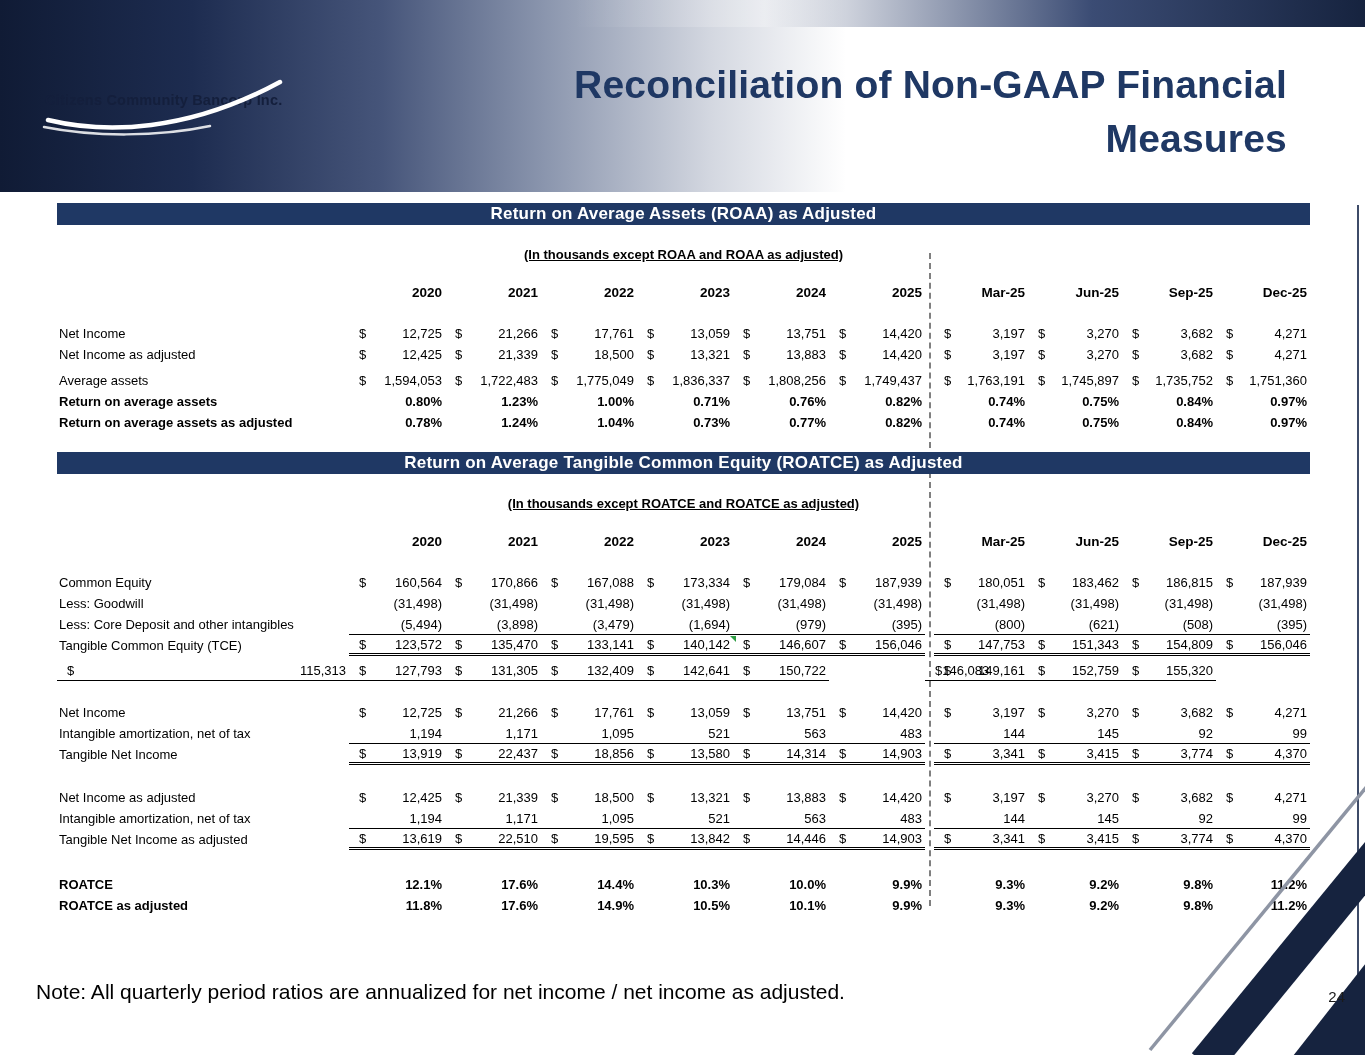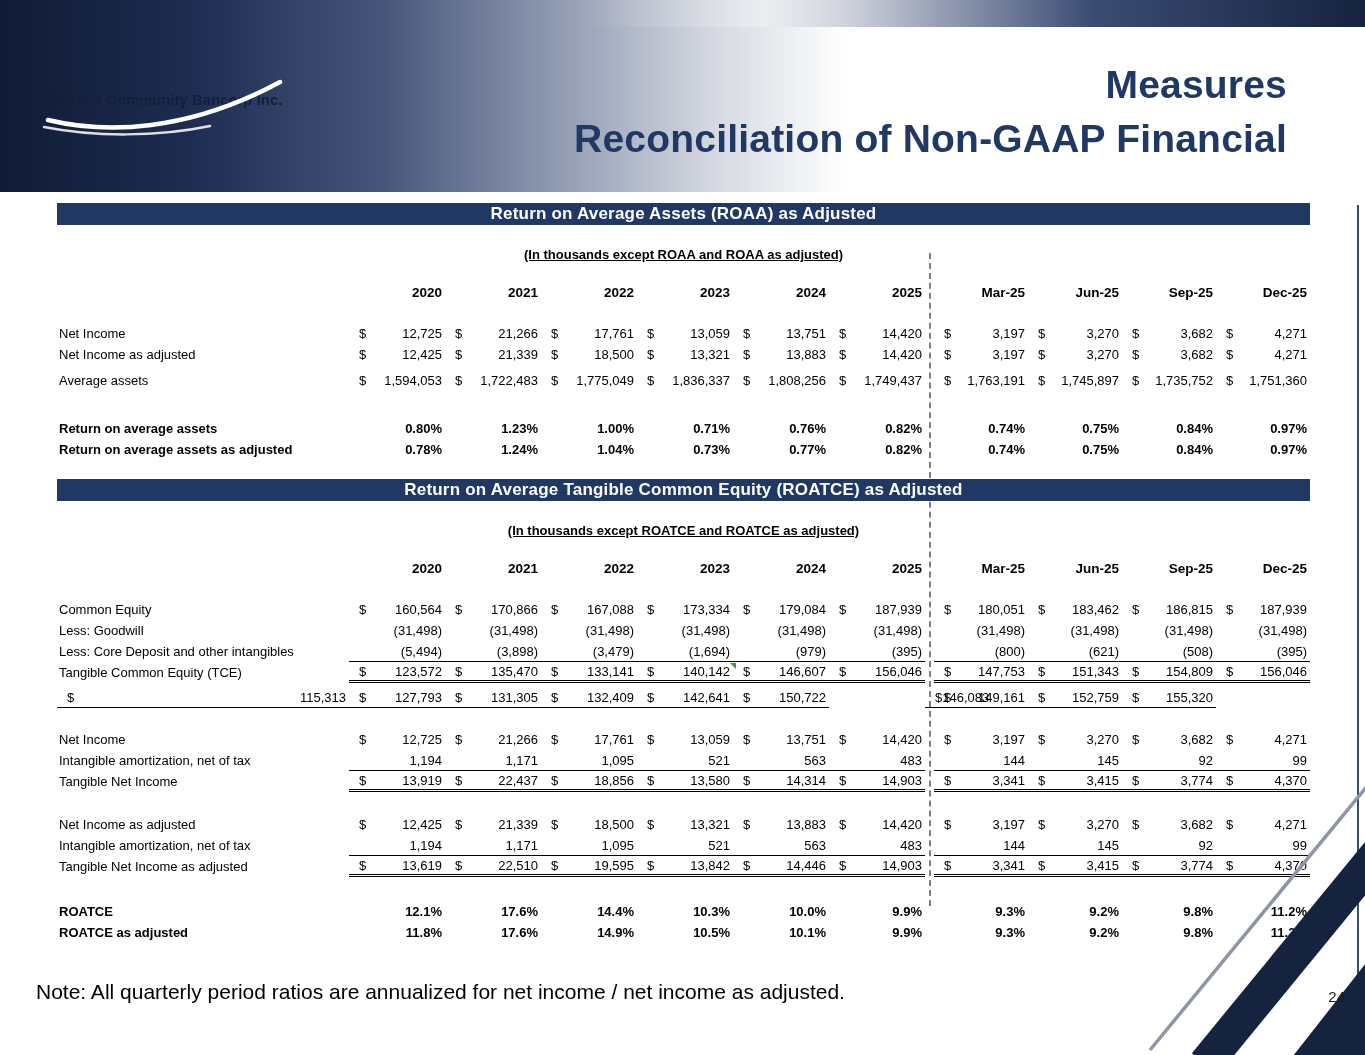--- a/index.html
+++ b/index.html
@@ -58,22 +58,22 @@
   <div class="header">
     <div class="top-strip"></div>
     <div class="logo">
       <div class="logo-text">Citizens Community Bancorp Inc.</div>
       <svg class="logo-swoosh" viewBox="0 0 248 64">
         <path d="M6 46 C 64 60, 146 58, 238 8" fill="none" stroke="#ffffff" stroke-width="4.5" stroke-linecap="round"></path>
         <path d="M2 53 C 52 63, 116 63, 168 52" fill="none" stroke="#ffffff" stroke-width="2.5" stroke-linecap="round" opacity="0.85"></path>
       </svg>
     </div>
     <div class="title">
+      <div>Reconciliation of Non-GAAP Financial</div>
       <div>Measures</div>
-      <div>Reconciliation of Non-GAAP Financial</div>
     </div>
   </div>
 
   <div class="dash-sep"></div>
 
   <div class="tables">
       <section class="tbl">
         <div class="tbar">Return on Average Assets (ROAA) as Adjusted</div>
         <div class="tsub">(In thousands except ROAA and ROAA as adjusted)</div>
         <div class="grid head">
@@ -235,21 +235,21 @@
           </div>
           <div class="cell v">
             <span class="dollar">$</span>
             <span class="num">1,735,752</span>
           </div>
           <div class="cell v">
             <span class="dollar">$</span>
             <span class="num">1,751,360</span>
           </div>
         </div>
-        <div class="grid r bold" style="margin-top: 27px;">
+        <div class="grid r bold" style="">
           <div class="cell lbl">Return on average assets</div>
           <div class="cell v">
             <span class="dollar"></span>
             <span class="num">0.80%</span>
           </div>
           <div class="cell v">
             <span class="dollar"></span>
             <span class="num">1.23%</span>
           </div>
           <div class="cell v">

